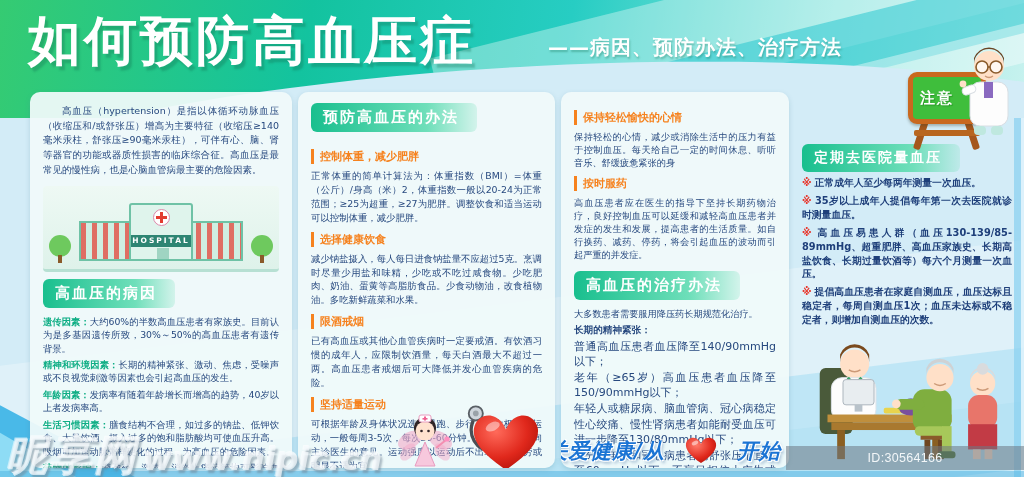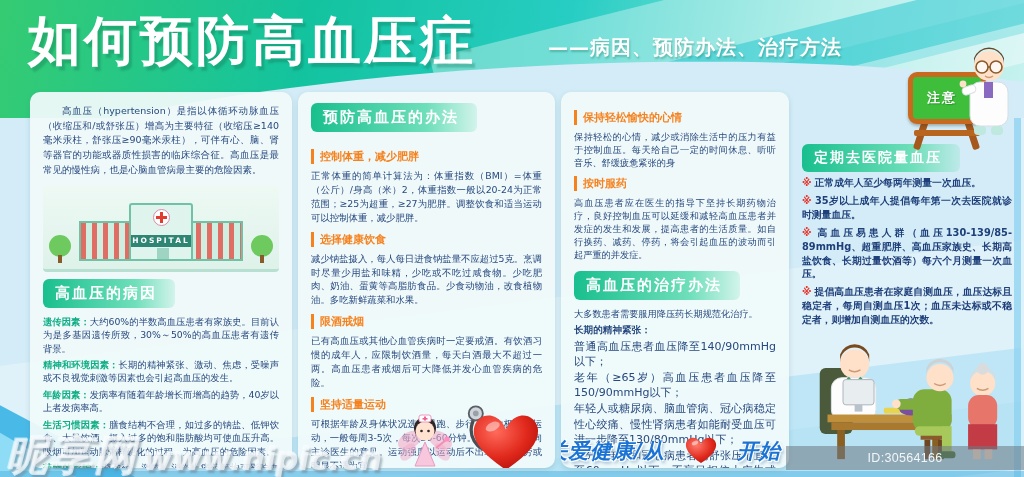--- a/index.html
+++ b/index.html
@@ -25,21 +25,21 @@
   .h-curve{position:absolute;top:66px;left:-170px;width:1420px;height:300px;background:#d3ecf7;border-radius:50%;transform:rotate(-3deg)}
   .title{position:absolute;top:6px;left:28px;font-size:53px;font-weight:900;color:#fff;letter-spacing:3px;
     text-shadow:3px 4px 2px rgba(20,110,80,.32);white-space:nowrap}
   .subtitle{position:absolute;top:34px;left:548px;font-size:20px;font-weight:bold;color:#fff;letter-spacing:1px;
     text-shadow:1px 2px 2px rgba(20,110,80,.35);white-space:nowrap}
 
   
   .notice-wrap{position:absolute;top:52px;left:896px;width:126px;height:96px;z-index:6}
   .easel{position:absolute;left:12px;top:20px;width:78px;height:52px;background:#3fbe3c;border:5px solid #c9681f;border-radius:9px;
     box-shadow:0 2px 3px rgba(60,60,40,.35);display:flex;align-items:center}
-  .easel span{color:#fff;font-weight:900;font-size:13px;letter-spacing:2px;padding-left:14px;text-shadow:1px 1px 1px rgba(0,90,0,.4)}
+  .easel span{color:#fff;font-weight:900;font-size:15px;letter-spacing:2px;padding-left:7px;text-shadow:1px 1px 1px rgba(0,90,0,.4)}
   .leg{position:absolute;top:64px;width:7px;height:34px;background:#a5571c;border-radius:2px}
   .leg.l{left:22px;transform:rotate(18deg)}
   .leg.r{left:72px;transform:rotate(-18deg)}
   .legbar{position:absolute;top:78px;left:18px;width:66px;height:6px;background:#b8661f;border-radius:2px}
 
   
   .card{position:absolute;top:92px;height:376px;background:rgba(240,250,250,.94);border-radius:10px;
     box-shadow:0 2px 5px rgba(80,140,160,.25);overflow:hidden;z-index:4}
   #card1{left:30px;width:262px;padding:12px 13px}
   #card2{left:298px;width:257px;padding:11px 13px}

